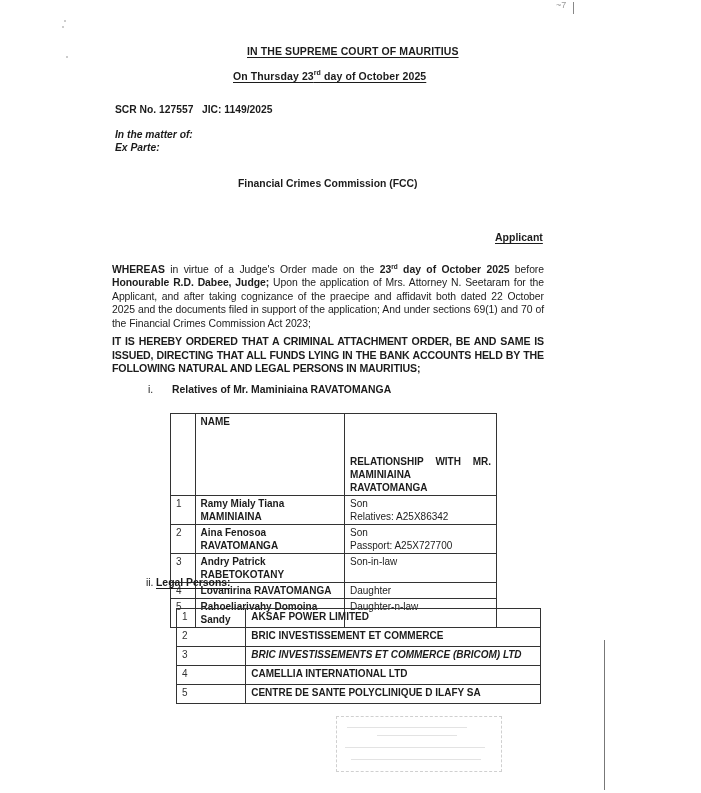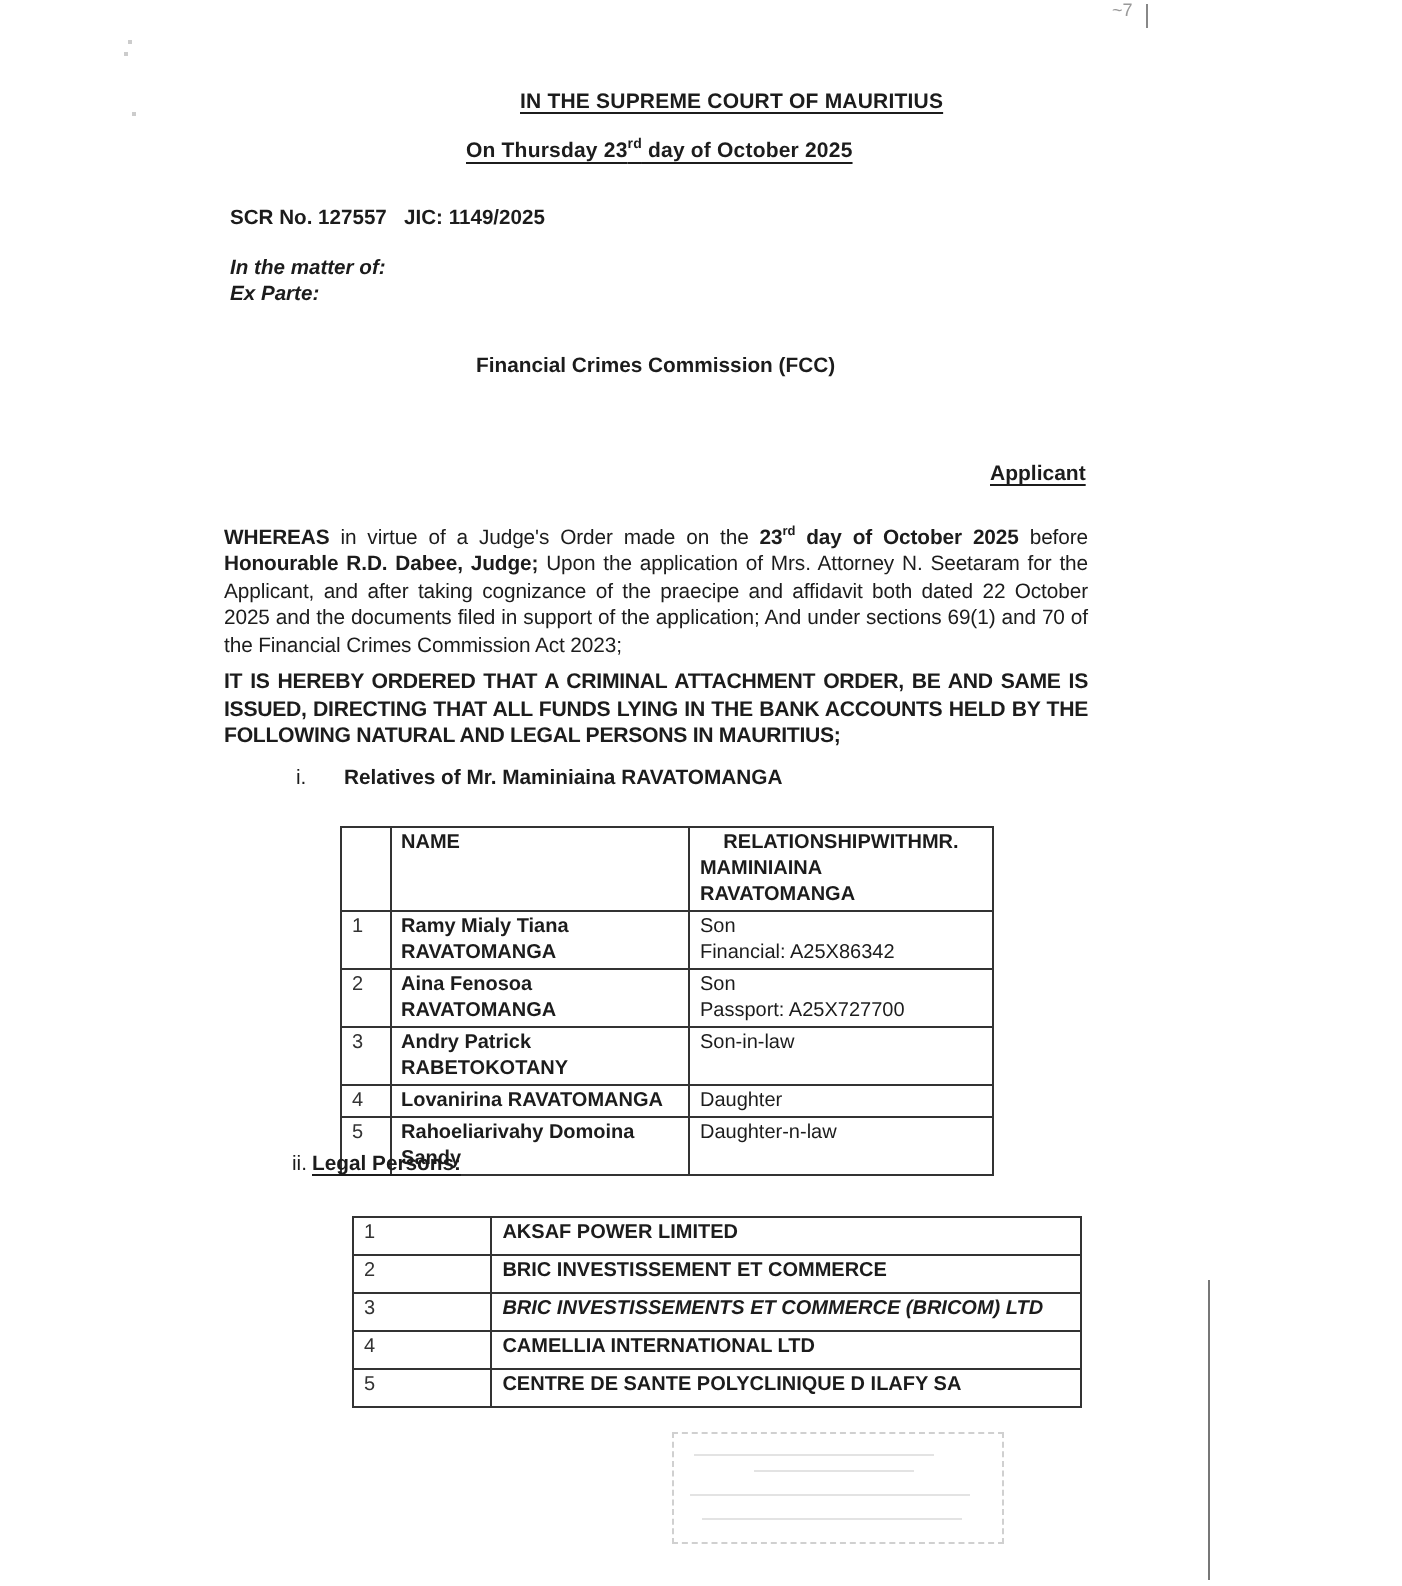--- a/index.html
+++ b/index.html
@@ -17,39 +17,39 @@
     left:112px; width:432px; font-size:10.4px; line-height:13.4px; text-align:justify;
     letter-spacing:-0.05px;
   }
   .para sup { font-size:6.5px; line-height:0; }
   .order { font-size:10.6px; font-weight:bold; line-height:13.6px; letter-spacing:-0.15px; }
   table.t { border-collapse:collapse; position:absolute; font-size:10px; }
   table.t td { border:1px solid #333; padding:1px 5px; vertical-align:top; line-height:13px; }
   table.t td.num { color:#333; }
   table.t td.nm { font-weight:bold; }
   .hdr-rel { text-align:justify; text-align-last:left; }
-  .hdr-rel .line1 { display:flex; justify-content:center; }
+  .hdr-rel .line1 { display:flex; justify-content:space-between;margin-top:40px; }
   .stamp { border:1px dashed #d0d0d0; }
   .stampline { height:1px; background:#e3e3e3; position:absolute; }
   .margin-line { width:1px; background:#777; }
   .scribble { font-size:9px; color:#999; }
 </style>
 </head>
 <body>
 
 <div class="abs scribble" style="left:556px; top:0px;">
   <span>~7</span>
 </div>
 <div class="abs margin-line" style="left:573px; top:2px; height:12px; background:#888;"></div>
 
 <div class="abs" style="left:64px; top:20px; width:2px; height:2px; background:#ccc;"></div>
 <div class="abs" style="left:62px; top:26px; width:2px; height:2px; background:#ccc;"></div>
 <div class="abs" style="left:66px; top:56px; width:2px; height:2px; background:#ccc;"></div>
 
-<div class="abs title u" style="left:227px; top:45px;padding-left:33px;">
+<div class="abs title u" style="left:214px; top:45px;padding-left:33px;">
   <span>IN THE SUPREME COURT OF MAURITIUS</span>
 </div>
 <div class="abs title u" style="left:233px; top:69px;">
   <span>On  Thursday 23</span><sup>rd</sup><span>  day of October 2025</span>
 </div>
 
 <div class="abs b" style="left:115px; top:104px; font-size:10.3px; white-space:nowrap;">
   <span>SCR No. 127557</span>&nbsp;&nbsp;&nbsp;<span>JIC: 1149/2025</span>
 </div>
 <div class="abs b i" style="left:115px; top:129px; font-size:10.3px; line-height:12.5px;">
@@ -85,24 +85,24 @@
               <span>RELATIONSHIP</span>
               <span>WITH</span>
               <span>MR.</span>
             </div>
         <div>MAMINIAINA RAVATOMANGA</div>
       </div>
     </td>
   </tr>
   <tr>
     <td class="num">1</td>
-    <td class="nm">Ramy Mialy Tiana RAVATOMANGA</td>
+    <td class="nm">Ramy Mialy Tiana MAMINIAINA</td>
     <td>
           <div>Son</div>
-          <div>Financial: A25X86342</div>
+          <div>Relatives: A25X86342</div>
         </td>
   </tr>
   <tr>
     <td class="num">2</td>
     <td class="nm">Aina Fenosoa RAVATOMANGA</td>
     <td>
           <div>Son</div>
           <div>Passport: A25X727700</div>
         </td>
   </tr>

